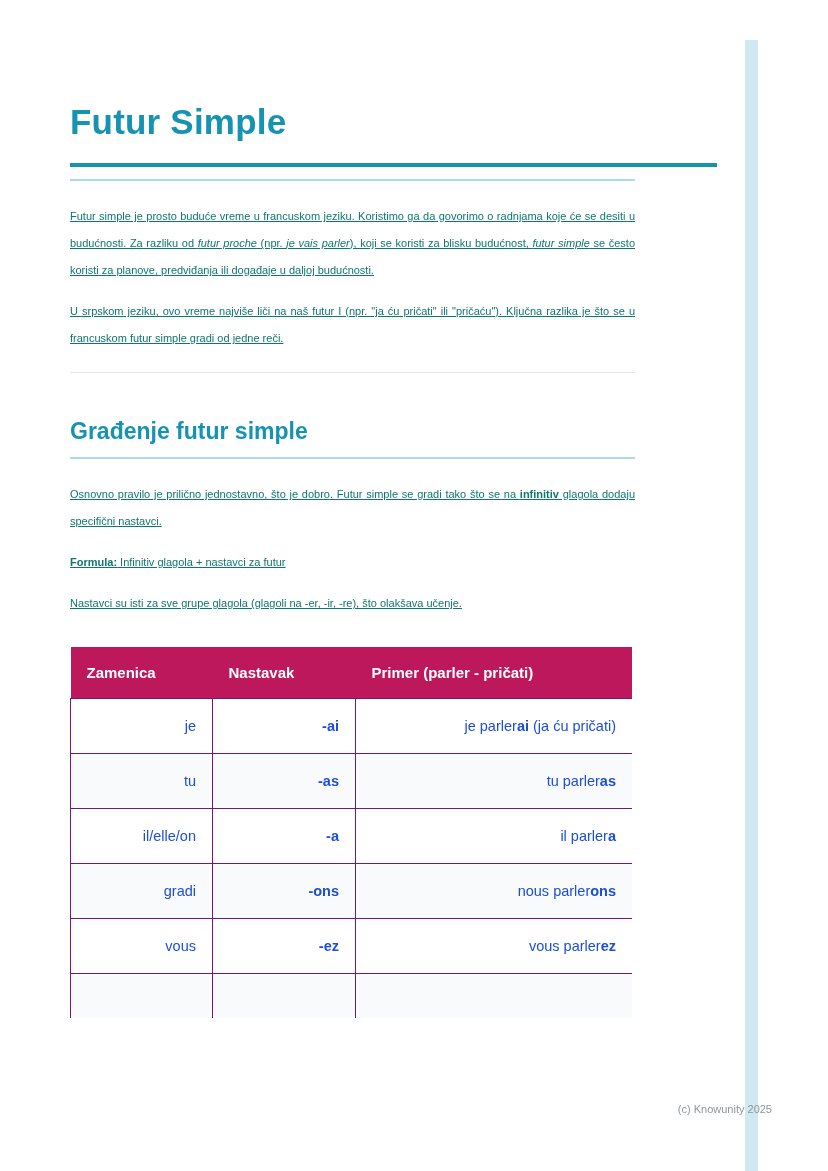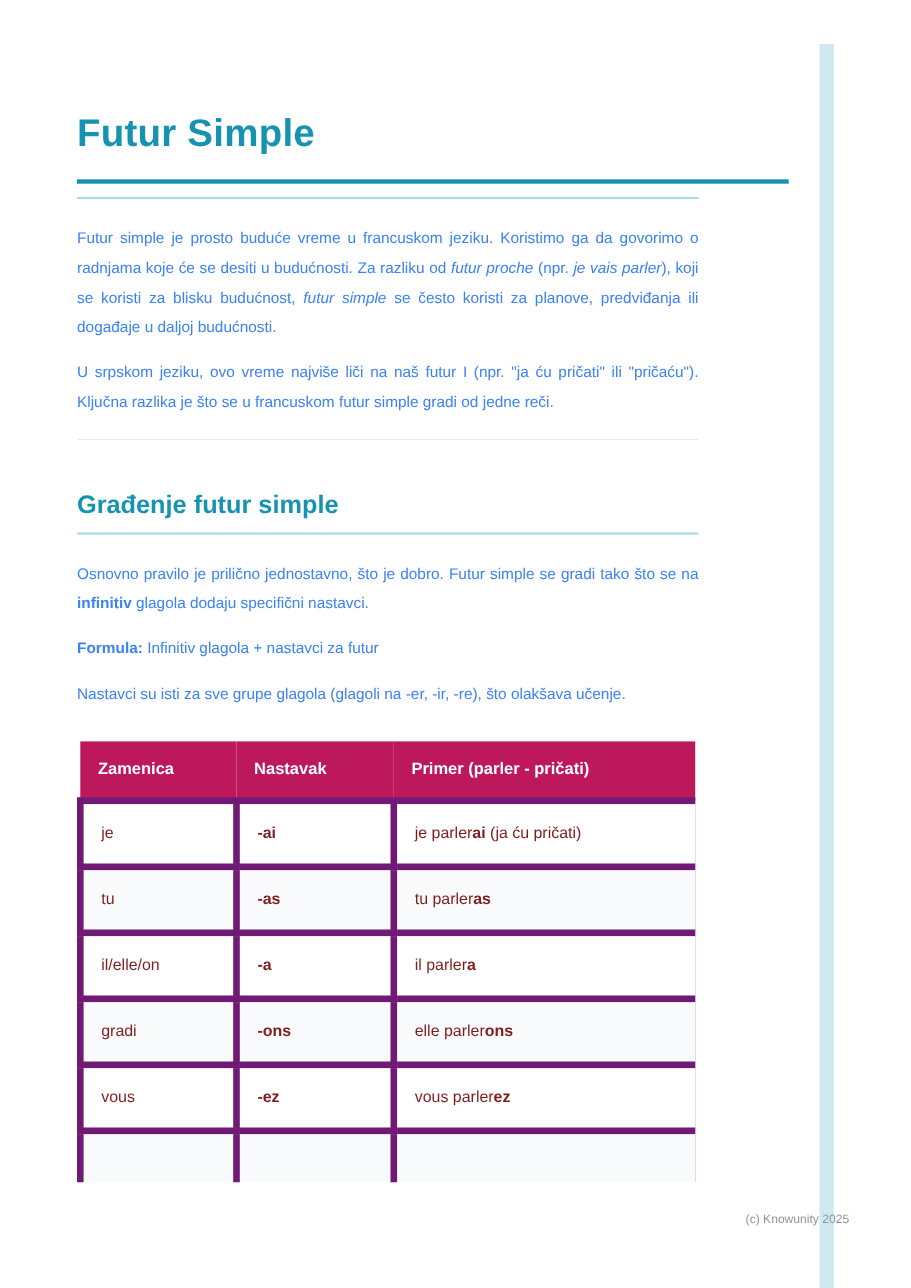--- a/index.html
+++ b/index.html
@@ -51,24 +51,25 @@
     color: #1793b2;
   }
   .section-underline {
     margin-top: 12px;
     width: 565px;
     height: 2px;
     background: #aed9e6;
   }
   p.para {
     margin: 22px 0 0 0;
-    font-size: 14px;
+    font-size: 11px;
     line-height: 27px;
     text-align: justify;
-    color: #3b82f6;
+    color: #0f766e;
+    text-decoration: underline;
   }
   p.para + p.para { margin-top: 14px; }
   p.para em { font-style: italic; }
   p.para b { font-weight: 700; }
   .divider {
     margin-top: 20px;
     width: 565px;
     height: 1px;
     background: #e4e6e7;
   }
@@ -82,25 +83,26 @@
     background: #be185d;
     color: #ffffff;
     font-size: 15px;
     font-weight: 700;
     text-align: left;
     padding: 17px 16px;
     border: none;
   }
   table.conj td {
     font-size: 14.5px;
-    color: #7f1d1d;
+    color: #1d4ed8;
     padding: 19px 16px;
-    border: 6px solid #701a75;
+    border: 1px solid #701a75;
     background: #ffffff;
     vertical-align: middle;
+    text-align: right;
   }
   table.conj tbody tr:nth-child(even) td { background: #f8fafb; }
   table.conj td.ending { font-weight: 700; }
   table.conj td b { font-weight: 700; }
   table.conj tr.partial td {
     height: 24px;
     padding: 10px 16px;
     border-bottom: none;
   }
   .table-wrap {
@@ -168,21 +170,21 @@
             <td><span>tu parler</span><b>as</b><span></span></td>
           </tr>
           <tr>
             <td>il/elle/on</td>
             <td class="ending">-a</td>
             <td><span>il parler</span><b>a</b><span></span></td>
           </tr>
           <tr>
             <td>gradi</td>
             <td class="ending">-ons</td>
-            <td><span>elle parler</span><b>ons</b><span></span></td>
+            <td><span>nous parler</span><b>ons</b><span></span></td>
           </tr>
           <tr>
             <td>vous</td>
             <td class="ending">-ez</td>
             <td><span>vous parler</span><b>ez</b><span></span></td>
           </tr>
           <tr class="partial">
             <td></td>
             <td></td>
             <td></td>

